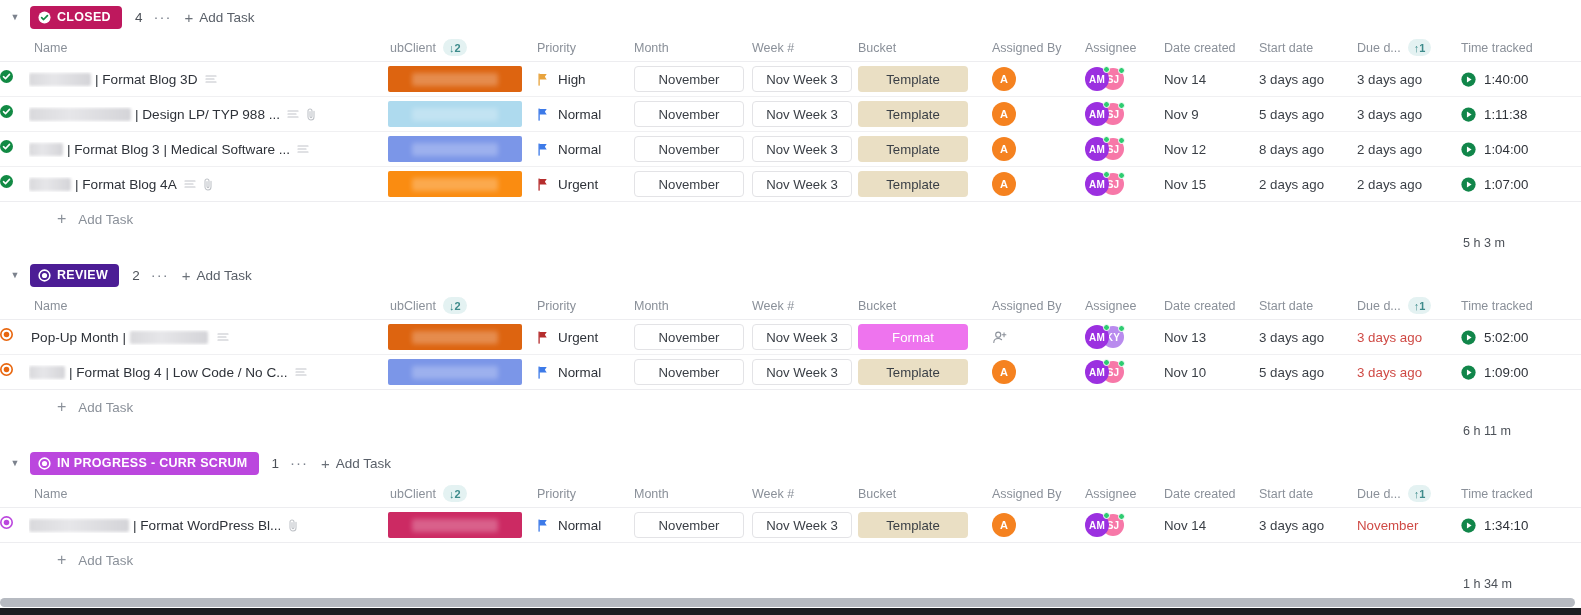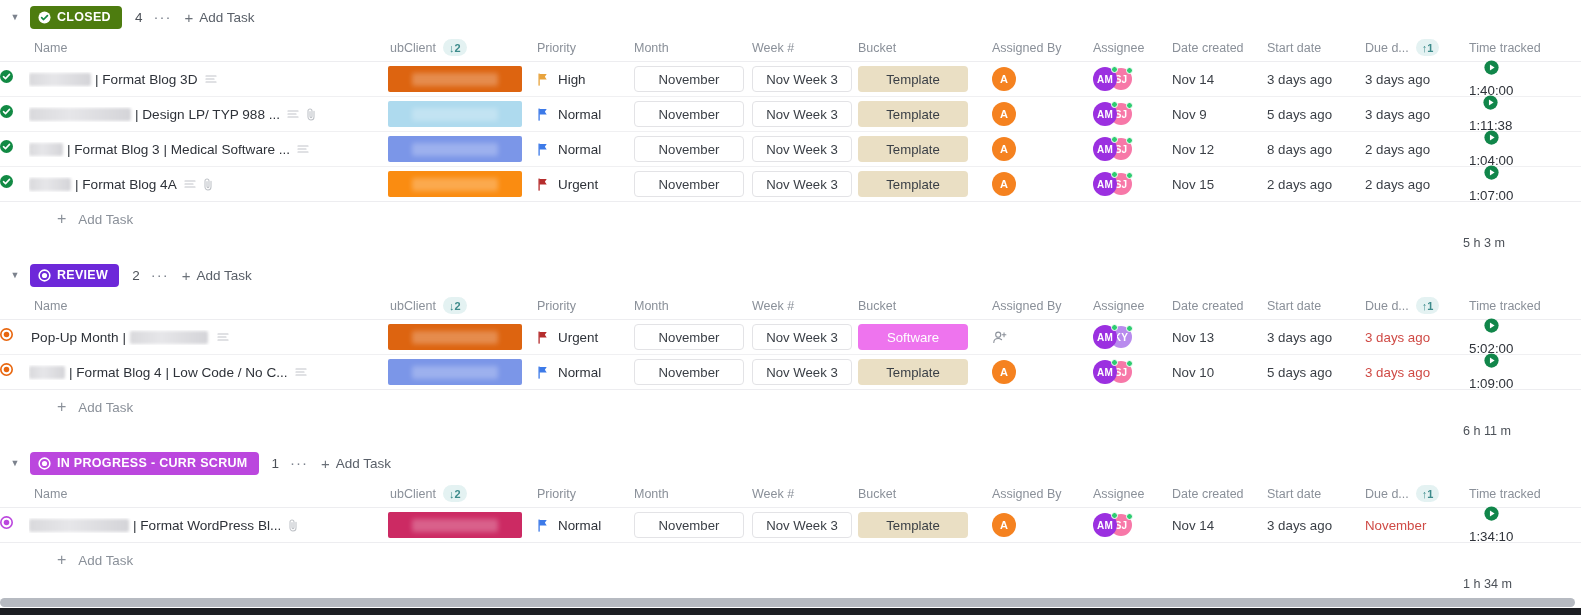--- a/index.html
+++ b/index.html
@@ -52,21 +52,21 @@
   .cell { display:flex; align-items:center; flex: 0 0 auto; height: 100%; }
 
   
   .c-name     { width: 380px; }
   .c-sub      { width: 148px; padding-left: 8px; }
   .c-priority { width: 100px; padding-left: 9px; }
   .c-month    { width: 120px; padding-left: 6px; }
   .c-week     { width: 110px; padding-left: 4px; }
   .c-bucket   { width: 120px; padding-left: 0px; }
   .c-assby    { width: 99px; padding-left: 14px; }
-  .c-assignee { width: 78px; padding-left: 8px; margin-left: 8px; }
+  .c-assignee { width: 78px; padding-left: 8px; }
   .c-created  { width: 100px; padding-left: 9px; }
   .c-start    { width: 98px; padding-left: 4px; }
   .c-due      { width: 102px; padding-left: 4px; }
   .c-time     { width: 120px; padding-left: 6px; }
 
   
   .col-head .c-name     { padding-left: 34px; }
   .col-head .c-sub      { padding-left: 10px; }
   .col-head .c-priority { padding-left: 9px; }
   .col-head .c-month    { padding-left: 6px; }
@@ -138,21 +138,21 @@
   .presence {
     position:absolute; top: -1px; right: -1px;
     width: 7px; height: 7px; border-radius:50%;
     background:#2ecc71; border: 1.5px solid #fff;
   }
   .addperson { color:#8a9099; display:flex; align-items:center; }
 
   .datetxt { font-size: 13.3px; color: #3a3f46; }
   .datetxt.overdue { color: #cf4a45; }
 
-  .timecell { display:flex; align-items:center; gap: 8px; font-size: 13.3px; color:#2e3239;flex-direction:column; }
+  .timecell { display:flex; align-items:center; gap: 8px; font-size: 13.3px; color:#2e3239; }
   .playico { width: 15px; height: 15px; display:block; }
 
   
   .add-row {
     display:flex; align-items:center; height: 34px;
     padding-left: 57px; gap: 12px;
     color:#8a9099; font-size: 13.4px;
   }
   .add-row .plus { color:#8a9099; font-size: 16px; }
 
@@ -180,21 +180,21 @@
   }
 </style>
 </head>
 <body>
 
 <div class="app">
   <div id="groups-root">
       <div class="group">
         <div class="group-head">
           <span class="caret">▼</span>
-          <span class="status-pill" style="background:#4d7c0f">
+          <span class="status-pill" style="background:#be185d">
             <span>
               <svg class="pill-ico" viewBox="0 0 16 16" width="13" height="13">
                 <circle cx="8" cy="8" r="7.4" fill="#fff"></circle>
                 <path d="M4.5 8.2 L6.9 10.5 L11.6 5.6" stroke="#128A44" stroke-width="2.1" fill="none" stroke-linecap="round" stroke-linejoin="round"></path>
               </svg>
             </span>
             <span>CLOSED</span>
           </span>
           <span class="count">4</span>
           <span class="dots">···</span>
@@ -539,21 +539,21 @@
           <span class="plus">+</span>
           <span>Add Task</span>
         </div>
         <div class="total-row">
           <span class="total-val">5 h 3 m</span>
         </div>
       </div>
       <div class="group">
         <div class="group-head">
           <span class="caret">▼</span>
-          <span class="status-pill" style="background:#6d28d9">
+          <span class="status-pill" style="background:#4c1d95">
             <span>
               <svg class="pill-ico" viewBox="0 0 16 16" width="13" height="13">
                 <circle cx="8" cy="8" r="6.6" fill="none" stroke="#fff" stroke-width="1.9"></circle>
                 <circle cx="8" cy="8" r="3.2" fill="#fff"></circle>
               </svg>
             </span>
             <span>REVIEW</span>
           </span>
           <span class="count">2</span>
           <span class="dots">···</span>
@@ -614,21 +614,21 @@
               <span>Urgent</span>
             </span>
           </div>
           <div class="cell c-month">
             <span class="pill-out pill-month">November</span>
           </div>
           <div class="cell c-week">
             <span class="pill-out pill-week">Nov Week 3</span>
           </div>
           <div class="cell c-bucket">
-            <span class="pill-bucket" style="background:#EE74EE;color:#ffffff">Software</span>
+            <span class="pill-bucket" style="background:#EE74EE;color:#ffffff">Format</span>
           </div>
           <div class="cell c-assby">
             <span class="addperson">
               <svg width="16" height="15" viewBox="0 0 17 16">
                 <circle cx="6.6" cy="5" r="2.7" fill="none" stroke="#8a9099" stroke-width="1.15"></circle>
                 <path d="M1.9 13.4 c0-2.8 2.1-4.3 4.7-4.3 c1.4 0 2.7 .45 3.6 1.3" fill="none" stroke="#8a9099" stroke-width="1.15" stroke-linecap="round"></path>
                 <g stroke="#8a9099" stroke-width="1.15" stroke-linecap="round">
                   <line x1="12.8" y1="3.1" x2="12.8" y2="7.1"></line>
                   <line x1="10.8" y1="5.1" x2="14.8" y2="5.1"></line>
                 </g>

